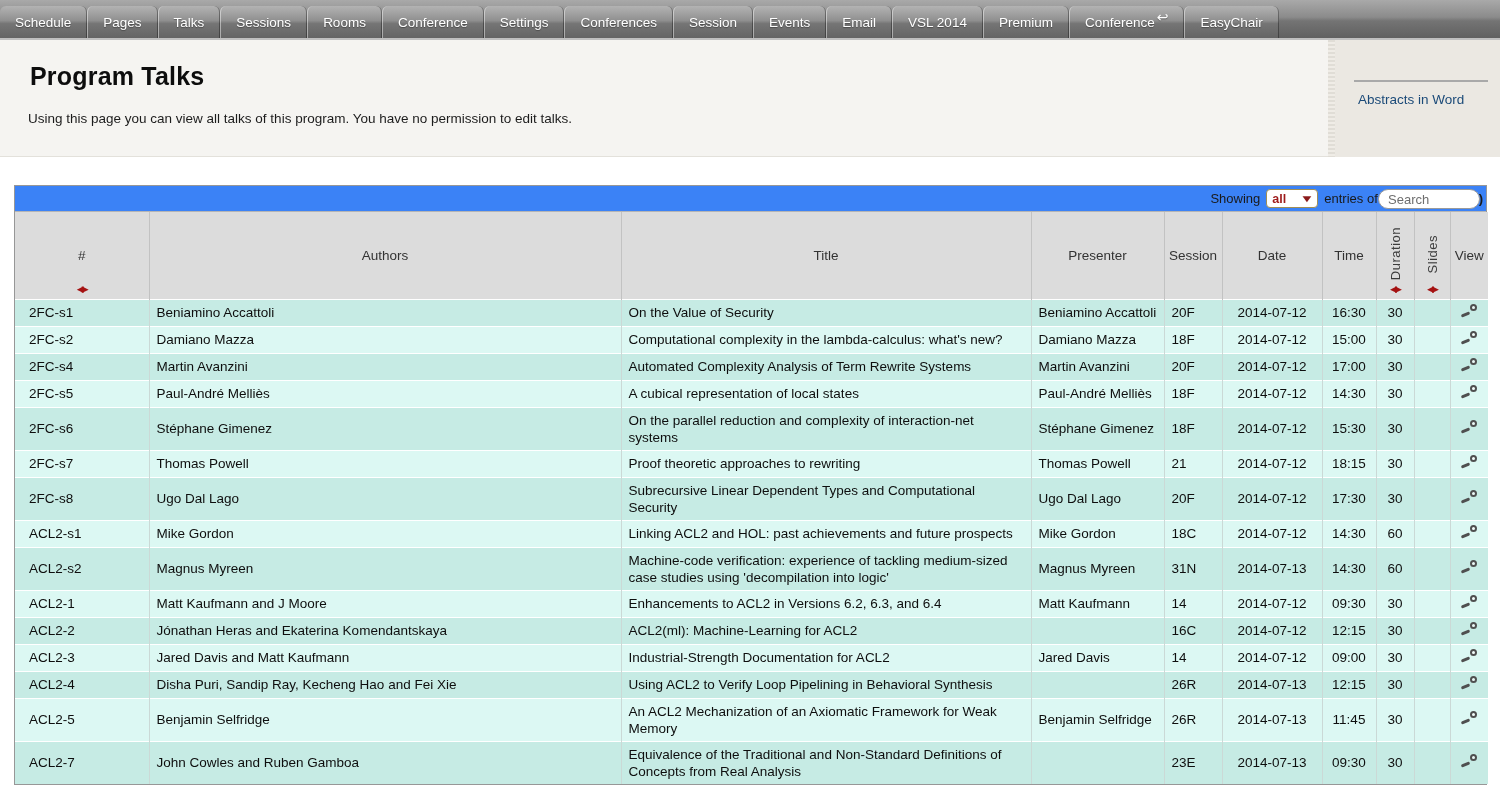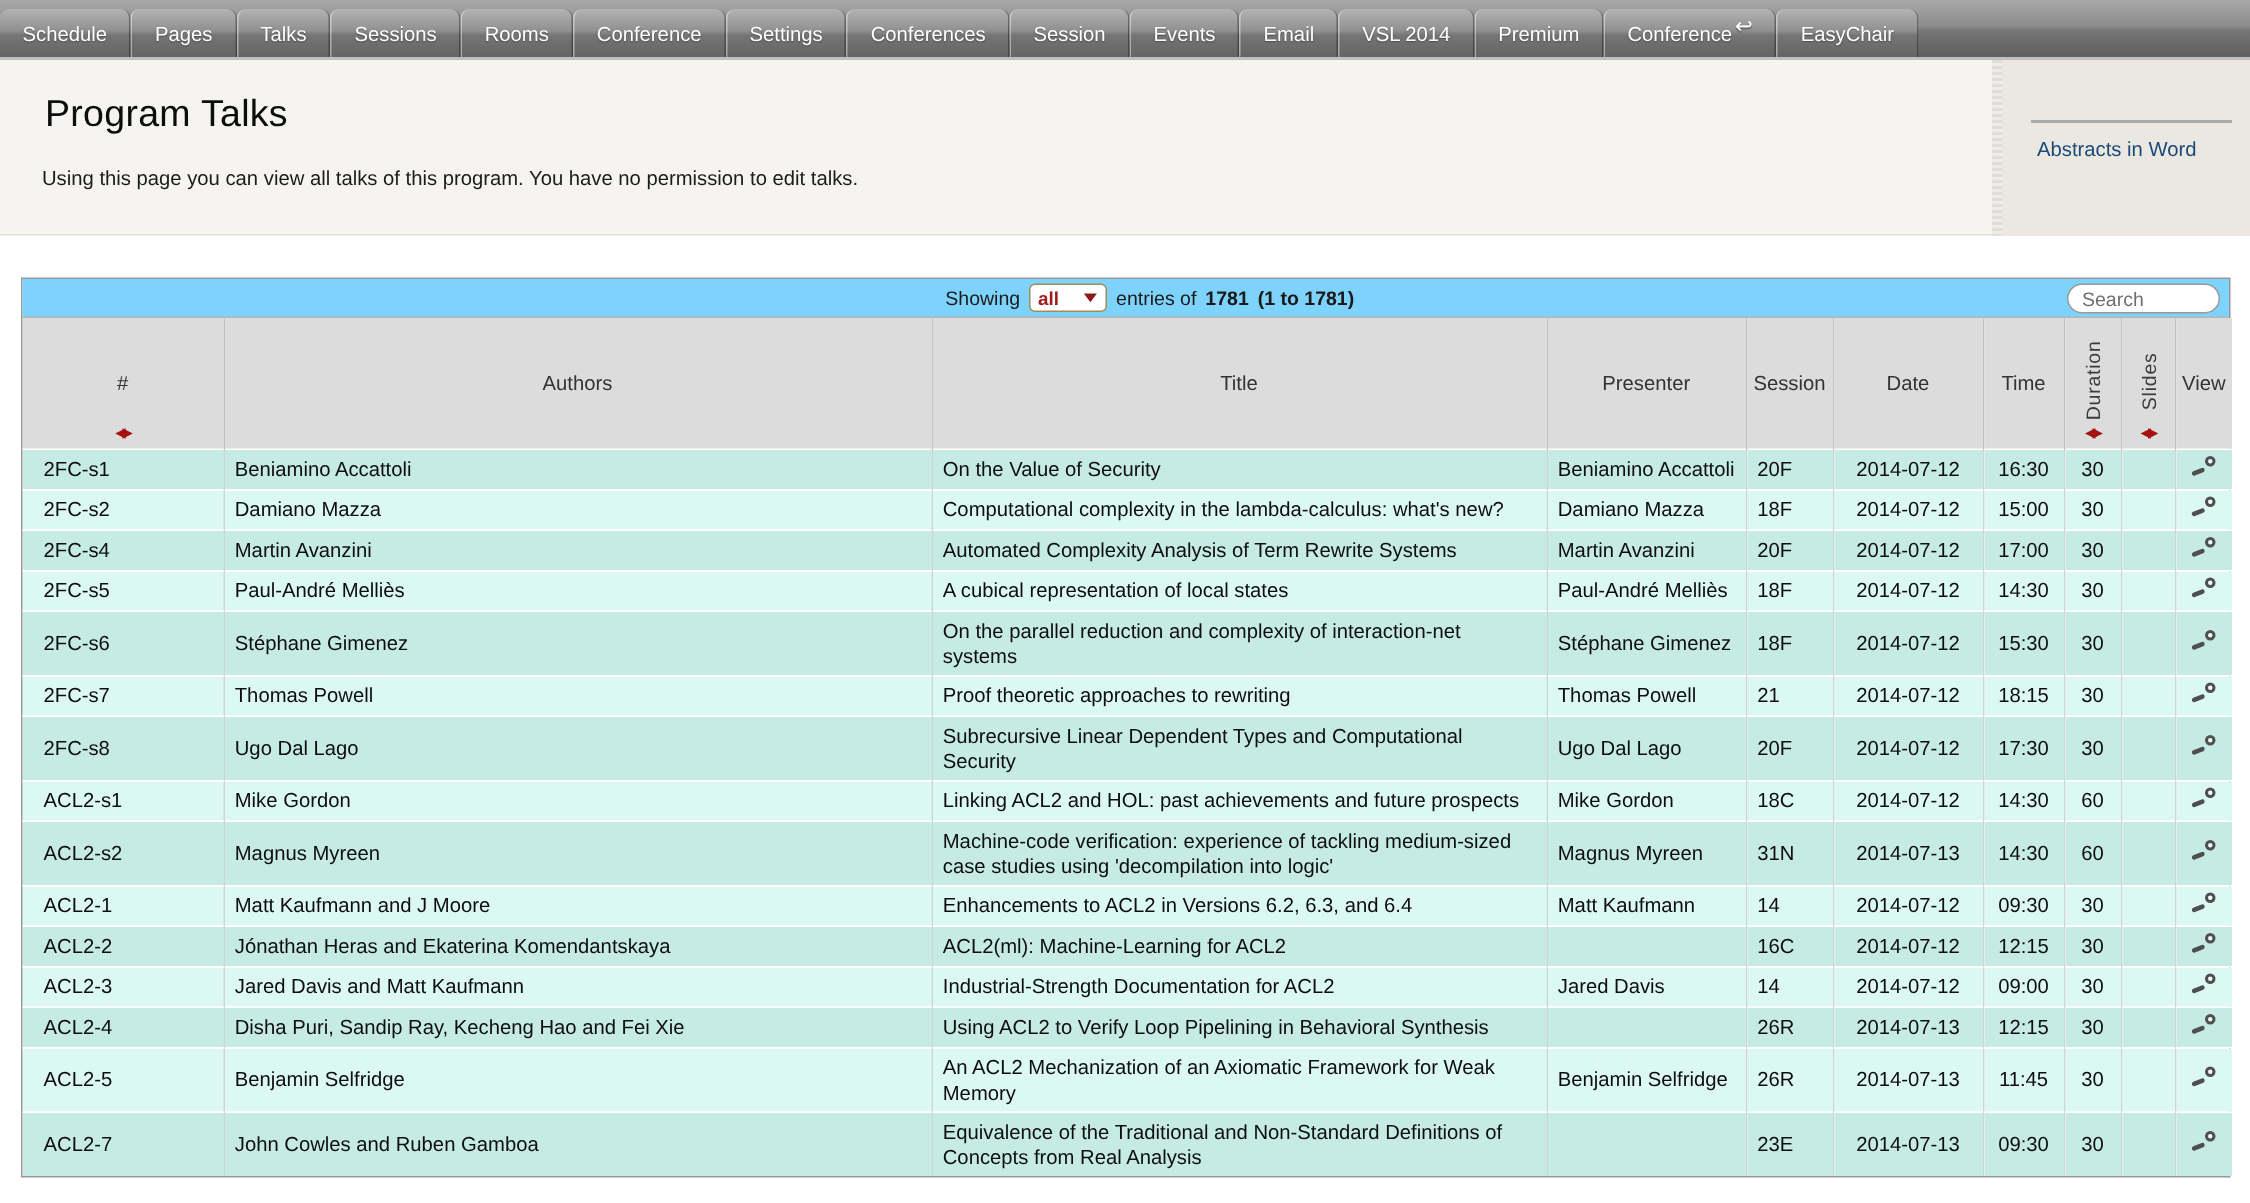--- a/index.html
+++ b/index.html
@@ -34,21 +34,21 @@
   .nav-tab:first-child { border-left:none; }
   .tab-icon { font-size:14px; margin-left:2px; position:relative; top:-5px; }
   .tab-icon:empty { display:none; }
 
   
   .page-header {
     position:relative; height:117px;
     background:#f5f4f1;
     border-bottom:1px solid #e3e1db;
   }
-  .page-title { margin:0; padding:22px 0 0 30px; font-size:25px; font-weight:normal; color:#0d0d0d; letter-spacing:0.2px; }
+  .page-title { margin:0; padding:22px 0 0 30px; font-size:25px; font-weight:bold; color:#0d0d0d; letter-spacing:0.2px; }
   .page-desc { margin:0; padding:20px 0 0 28px; font-size:13.5px; color:#1c1c1c; }
 
   .side-panel {
     position:absolute; top:0; right:0; width:172px; height:117px;
     background:#ebe8e2; display:flex; flex-direction:column; justify-content:center;
   }
   .side-panel::before {
     content:""; position:absolute; left:0; top:0; bottom:0; width:7px;
     background:repeating-linear-gradient(180deg,#e0ddd6 0 2px,#efece6 2px 4px);
   }
@@ -59,22 +59,22 @@
   .side-sep { height:2px; background:#a9a9a9; margin:0 12px 0 26px; }
 
   
   .table-wrap {
     margin:28px 13px 0 14px; width:1473px;
     border:1px solid #979797;
     background:#fff;
   }
   .toolbar {
     position:relative; height:26px;
-    background:#7dd3fc; border-bottom:1px solid #b5b5b5;
-    display:flex; align-items:center; justify-content:center;
+    background:#3b82f6; border-bottom:1px solid #b5b5b5;
+    display:flex; align-items:center; justify-content:flex-end;
     font-size:13px; color:#1a1a1a;padding-left:32px;
   }
   .toolbar .bold { font-weight:bold; }
   .toolbar > span { margin:0 3px; }
   .fake-select {
     display:inline-flex; align-items:center; justify-content:space-between;
     min-width:52px; height:19px;
     background:#fff; border:1px solid #a08e56; border-radius:4px;
     padding:0 5px; margin:0 4px; cursor:pointer;
     color:#9e1b1b; font-weight:bold; font-size:12.5px;

